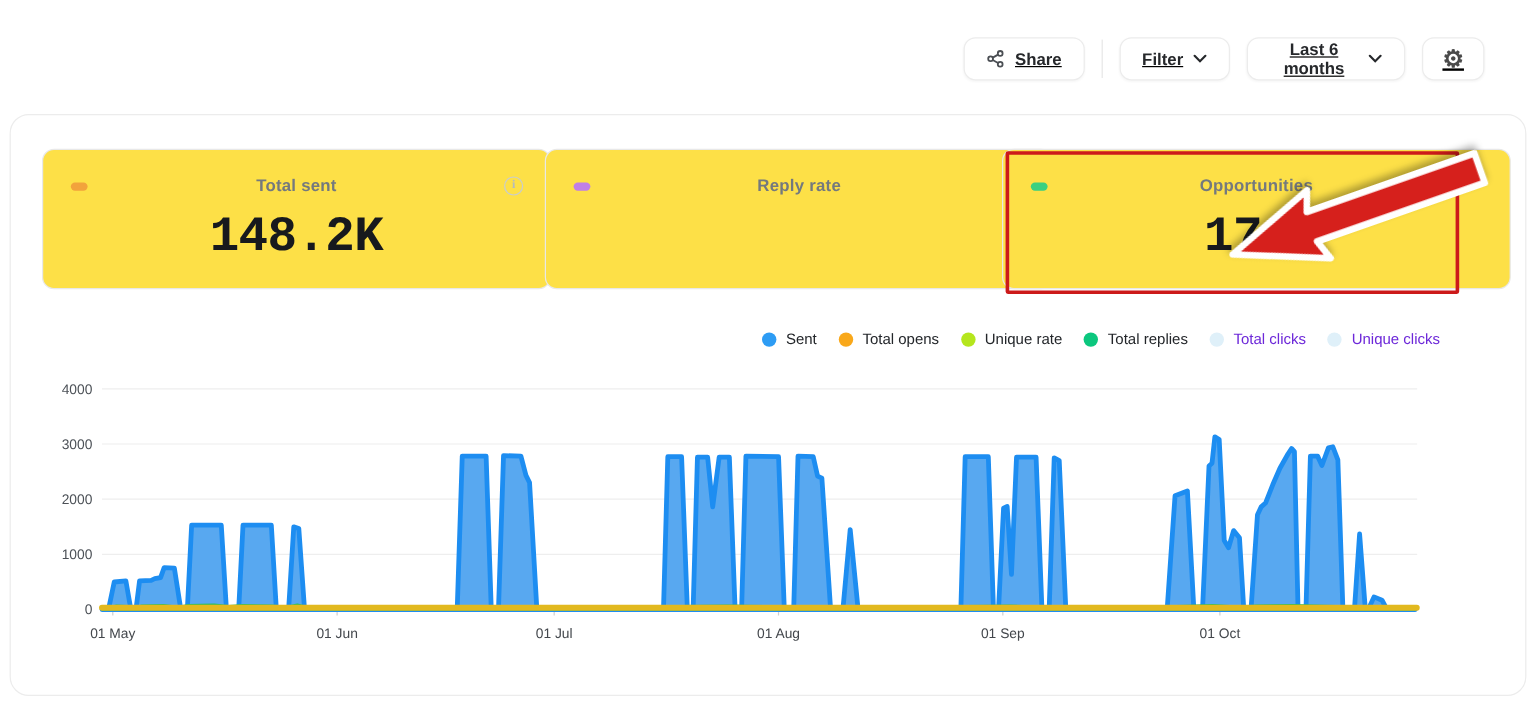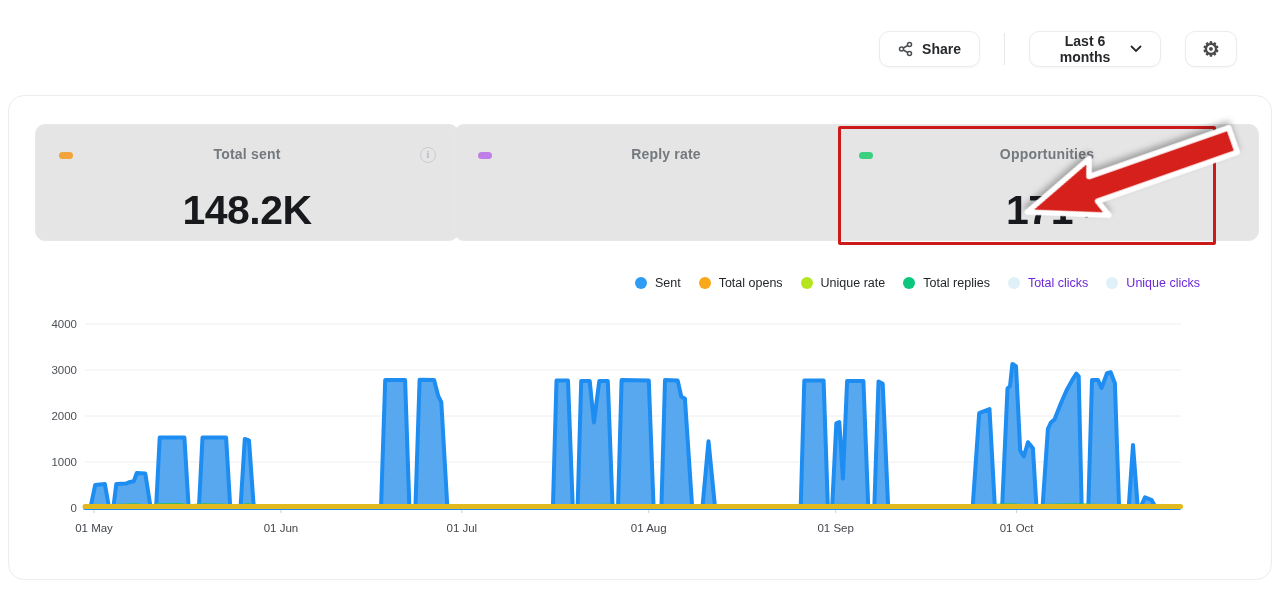--- a/index.html
+++ b/index.html
@@ -1,40 +1,40 @@
 <!DOCTYPE html>
 <html><head>
 <meta charset="utf-8">
 <style>
   * { margin:0; padding:0; box-sizing:border-box; }
   html,body { width:1280px; height:599px; background:#ffffff; font-family:"Liberation Sans", sans-serif; overflow:hidden; }
 
   
-  .toolbar { position:absolute; top:31px; right:43px; display:flex; align-items:center; gap:24px; }
+  .toolbar { position:absolute; top:31px; right:43px; display:flex; align-items:center; gap:14px;text-decoration:underline; }
   .btn { display:flex; align-items:center; gap:8px; height:36px; padding:0 18px; background:#fff;
          border:1px solid #ececec; border-radius:10px; font-size:14px; font-weight:700; color:#26282b;
          box-shadow:0 1px 2px rgba(0,0,0,.04); cursor:pointer; }
   .btn svg { display:block; }
   .toolbar-divider { width:1px; height:32px; background:#e7e7e7; }
   .gear-btn { width:52px; justify-content:center; padding:0; font-size:20px; color:#4b4b4b; }
 
   
   .panel { position:absolute; left:8px; top:95px; width:1264px; height:485px;
            background:#fff; border:1px solid #ececec; border-radius:16px; }
 
   
-  .card { position:absolute; top:124px; width:424px; height:117px; background:#e5e5e5;
+  .card { position:absolute; top:124px; width:424px; height:117px; background:#fde047;
           border:1px solid #e8e8e8; border-radius:10px; }
   .card-head { position:relative; height:44px; display:flex; align-items:center; justify-content:center; padding-top:14px; }
   .card-title { font-size:14px; font-weight:700; color:#74797e; letter-spacing:.2px; }
   .pill { position:absolute; left:23px; top:27px; width:14px; height:7px; border-radius:4px; }
   .info-icon { position:absolute; right:22px; top:22px; width:16px; height:16px; border:1.4px solid #c7ccd1;
                border-radius:50%; color:#b4bac0; font-size:10px; font-weight:700; text-align:center; line-height:13px; }
   .info-icon::before { content:"i"; font-family:"Liberation Serif", serif; }
-  .card-value-row { display:flex; align-items:flex-start; justify-content:center; gap:12px; margin-top:18px; }
+  .card-value-row { display:flex; align-items:flex-start; justify-content:center; gap:12px; margin-top:6px;font-family:Liberation Mono, monospace; }
   .card-value { font-size:41px; font-weight:800; color:#17191d; letter-spacing:-.5px; }
   .value-cursor { width:3px; height:31px; background:#7e868c; border-radius:1px; }
 
   
   .legend { position:absolute; top:276px; right:80px; display:flex; align-items:center; gap:18px; }
   .legend-item { display:flex; align-items:center; gap:8px; cursor:pointer; }
   .legend-dot { width:12px; height:12px; border-radius:50%; }
   .legend-label { font-size:12.5px; font-weight:400; color:#23262a; }
   .legend-item.muted .legend-label { color:#6d28d9; }
 
@@ -58,20 +58,28 @@
         <circle cx="11.5" cy="3.5" r="2"></circle>
           <circle cx="3.5" cy="8" r="2"></circle>
           <circle cx="11.5" cy="12.5" r="2"></circle>
         <line x1="5.3" y1="7" x2="9.7" y2="4.5"></line>
           <line x1="5.3" y1="9" x2="9.7" y2="11.5"></line>
       </svg>
     </span>
     <span>Share</span>
   </button>
   <div class="toolbar-divider"></div>
+  <button class="btn">
+    <span>Filter</span>
+    <span>
+      <svg width="12" height="8" viewBox="0 0 12 8" fill="none" stroke="#26282b" stroke-width="1.8" stroke-linecap="round">
+          <polyline points="1.5,1.5 6,6 10.5,1.5"></polyline>
+        </svg>
+    </span>
+  </button>
   <button class="btn" style="width:132px; justify-content:space-between;">
     <span>Last 6 months</span>
     <span>
       <svg width="12" height="8" viewBox="0 0 12 8" fill="none" stroke="#26282b" stroke-width="1.8" stroke-linecap="round">
           <polyline points="1.5,1.5 6,6 10.5,1.5"></polyline>
         </svg>
     </span>
   </button>
   <button class="btn gear-btn">
     <span>⚙</span>

